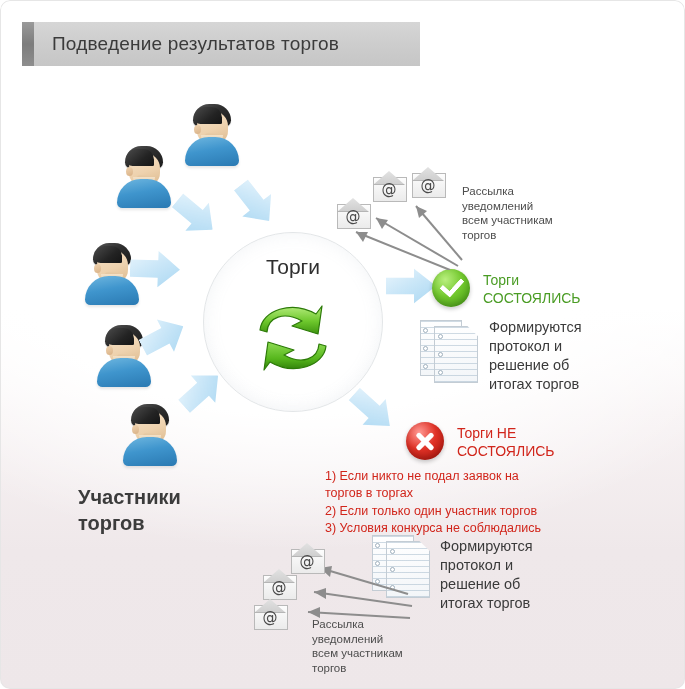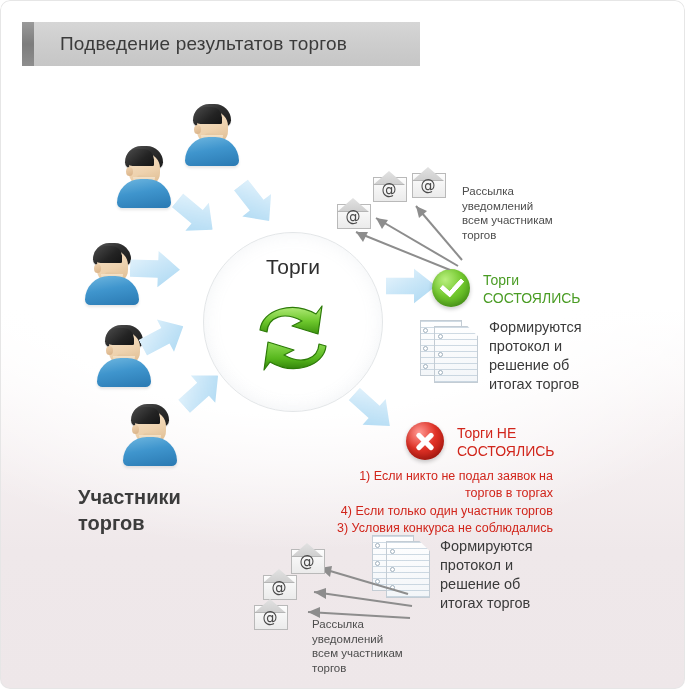--- a/index.html
+++ b/index.html
@@ -12,21 +12,21 @@
           radial-gradient(ellipse 520px 300px at 300px 250px,#ffffff 0%,#ffffff 55%,rgba(255,255,255,0) 100%),
           linear-gradient(180deg,#ffffff 0%,#ffffff 45%,#f7f2f3 60%,#efe8ea 80%,#eee7e9 100%);
         box-shadow:inset 0 0 0 1px #e6e6e6;}
 
   
   #header{position:absolute;left:22px;top:22px;width:398px;height:44px;
           background:linear-gradient(180deg,#d6d6d6 0%,#cdcdcd 50%,#c6c6c6 100%);
           display:flex;align-items:center;}
   #header .accent{width:12px;height:44px;
           background:linear-gradient(180deg,#9a9a9a 0%,#7d7d7d 50%,#8e8e8e 100%);}
-  #header .title{margin-left:26px;font-size:19px;color:#3b3b3b;
+  #header .title{margin-left:18px;font-size:19px;color:#3b3b3b;
           letter-spacing:.2px;white-space:nowrap;}
 
   
   .abs{position:absolute;}
   .txt{position:absolute;white-space:pre;line-height:1.28;}
 
   
   .person{position:absolute;width:56px;height:62px;}
   .person .hair{position:absolute;left:9px;top:0px;width:38px;height:23px;
       border-radius:19px 19px 8px 8px;
@@ -266,24 +266,24 @@
 
   <div class="barrow" style="left:348px;top:392px;width:48px;height:36px;transform:rotate(42deg);"></div>
 
   <div class="xicon" style="left:406px;top:422px;">
     <div class="b1"></div>
     <div class="b2"></div>
   </div>
   <div class="txt red-h" style="left:457px;top:425px;">Торги НЕ
 СОСТОЯЛИСЬ</div>
 
-  <div class="abs" style="left:337px;top:468px;text-align:right;">
+  <div class="abs" style="left:325px;top:468px;">
     <div class="red-list">1) Если никто не подал заявок на</div>
     <div class="red-list">торгов в торгах</div>
-    <div class="red-list">4) Если только один участник торгов</div>
+    <div class="red-list">2) Если только один участник торгов</div>
     <div class="red-list">3) Условия конкурса не соблюдались</div>
   </div>
 
   <div class="docs" style="left:372px;top:535px;">
     <div class="sheet back">
       <div class="lines"></div>
     </div>
     <div class="hole" style="left:3px;top:8px;"></div>
     <div class="hole" style="left:3px;top:26px;"></div>
     <div class="hole" style="left:3px;top:44px;"></div>

